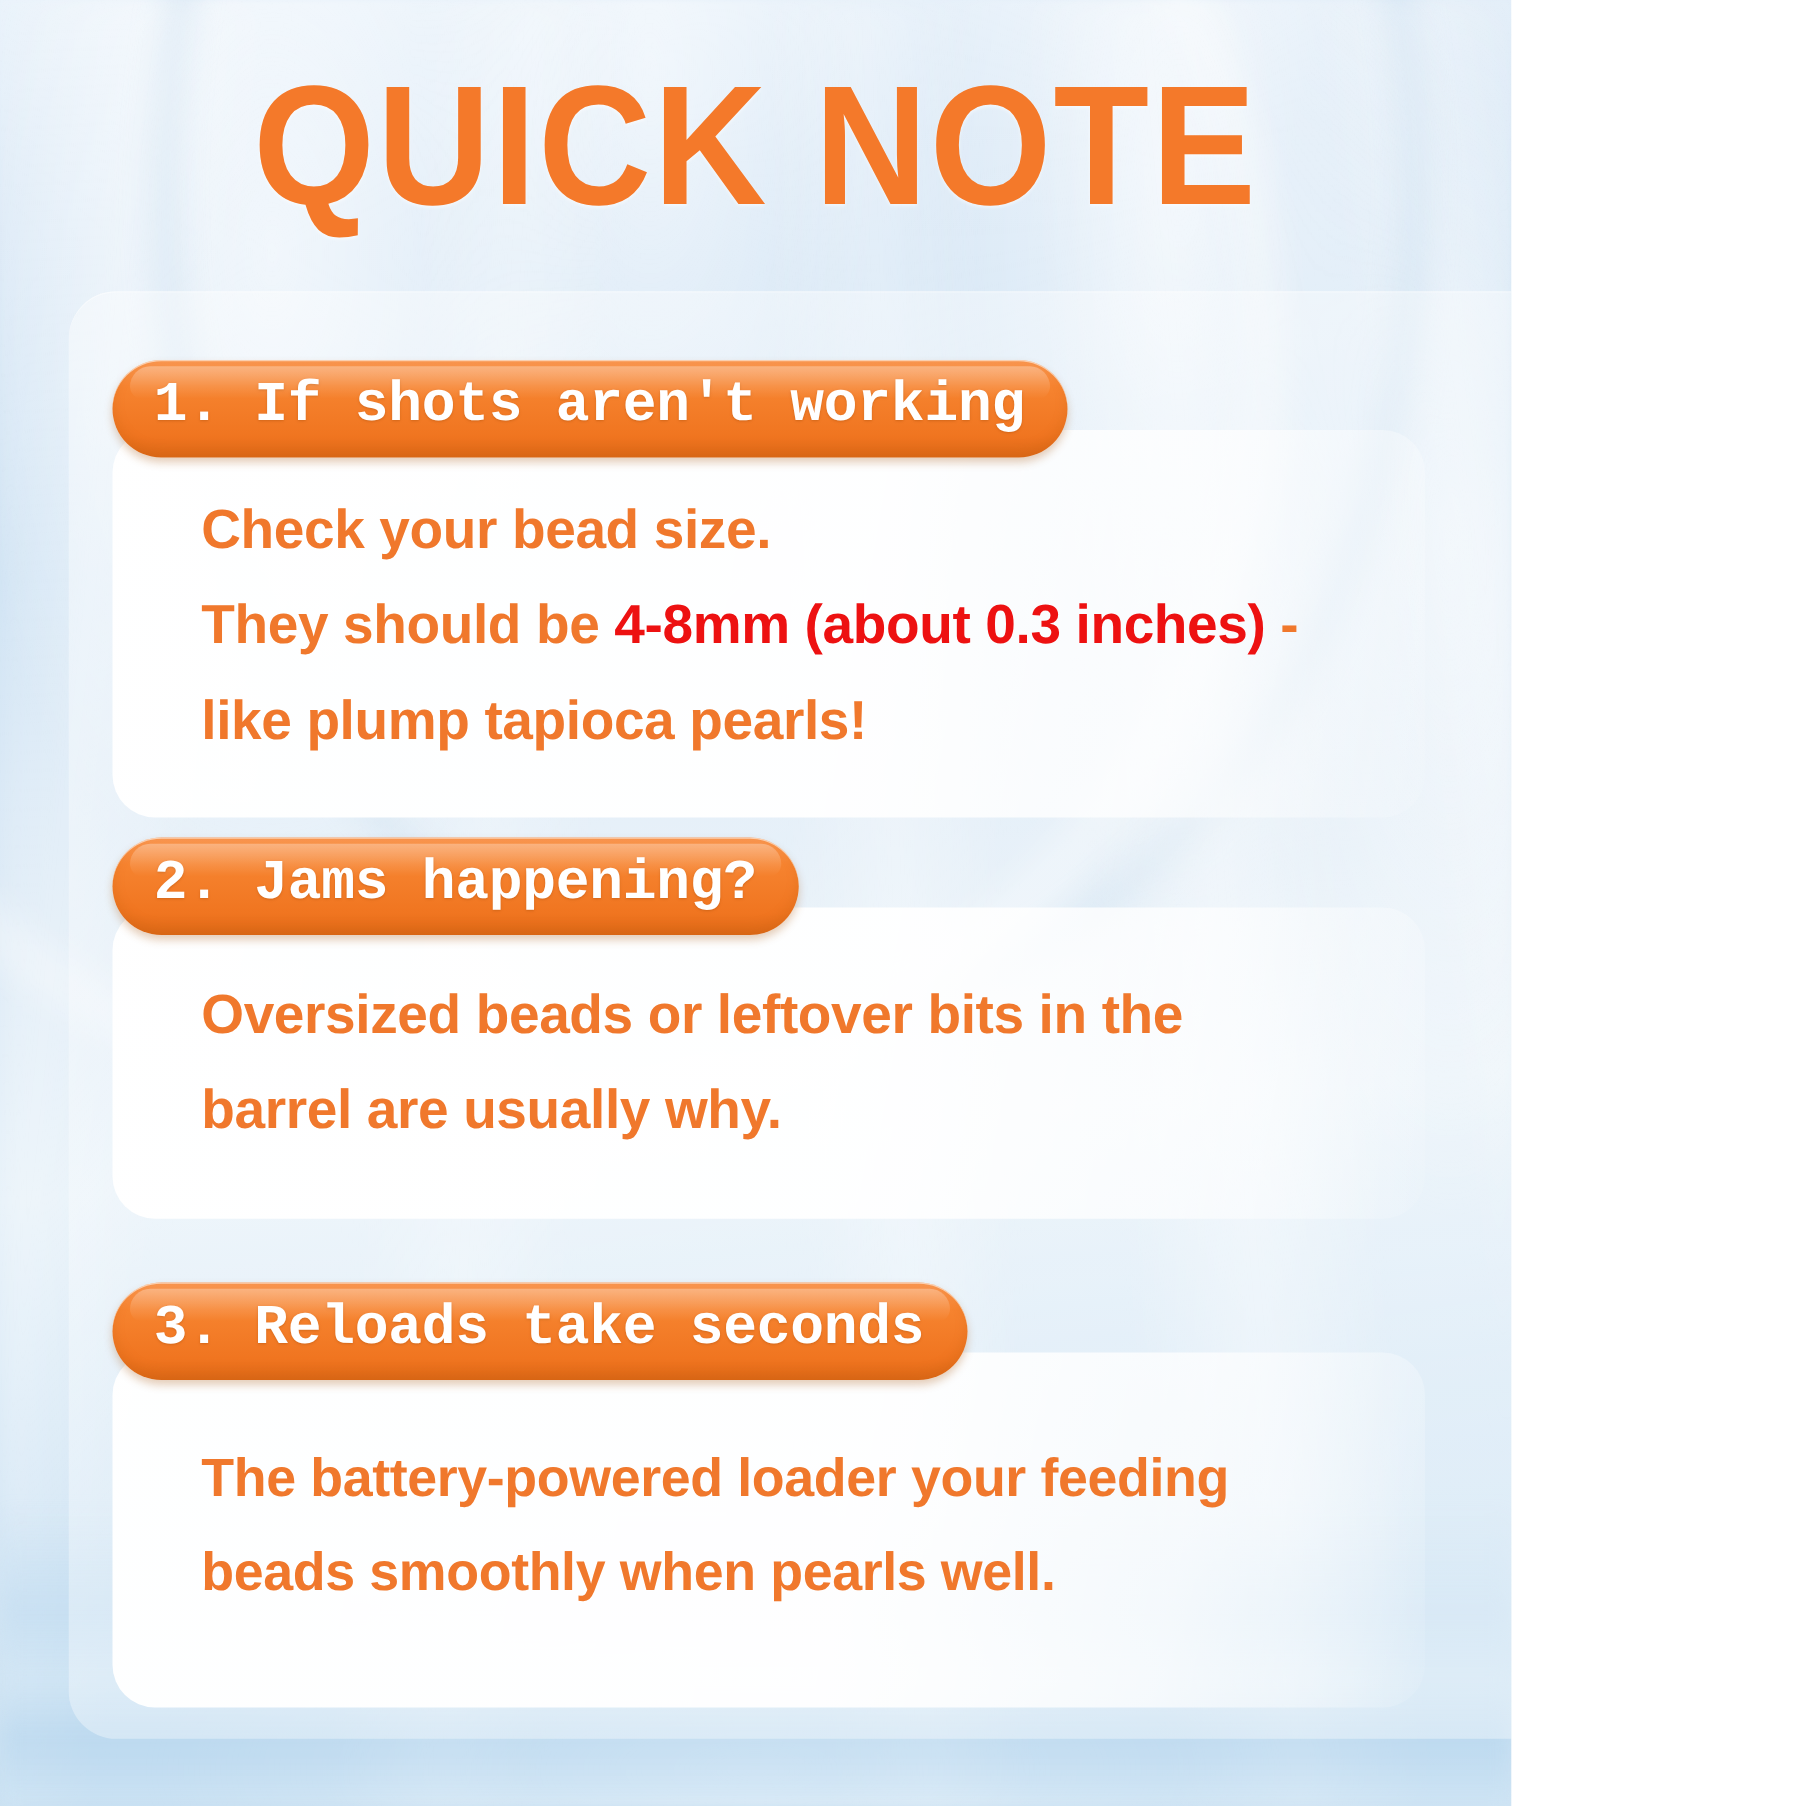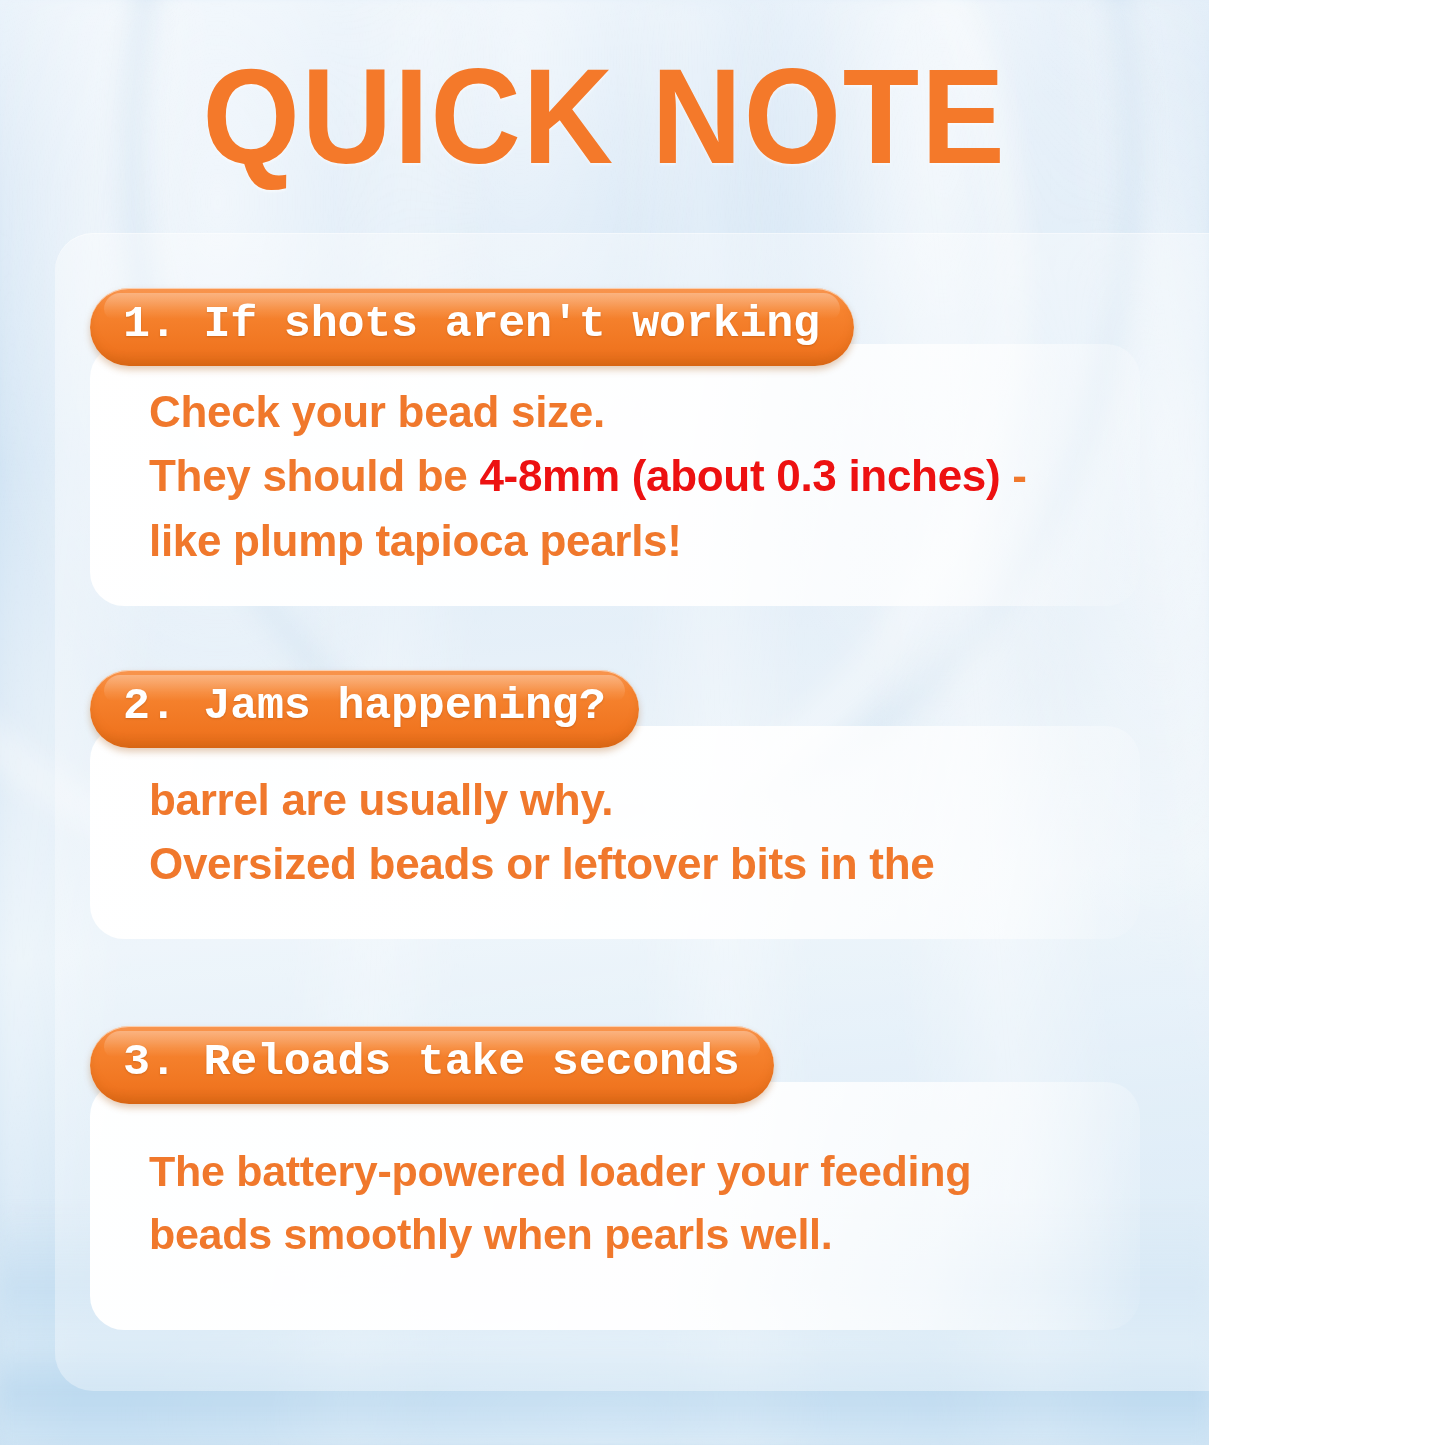--- a/index.html
+++ b/index.html
@@ -167,21 +167,21 @@
       rgba(255,255,255,0.98) 0%,
       rgba(255,255,255,0.97) 56%,
       rgba(255,255,255,0.72) 80%,
       rgba(255,255,255,0.30) 94%,
       rgba(255,255,255,0.06) 100%);
     z-index: 1;
   }
   .white-card.tall { padding: 44px 0 38px 0; }
 
   .body-text {
-    margin: 4px;
+    margin: 16px;
     padding: 0 30px 0 55px;
     font-family: "Liberation Sans", sans-serif;
     font-weight: bold;
     font-size: 44px;
     line-height: 1.38;
     color: #F0782C;
     letter-spacing: -0.3px;
   }
   .hl-red { color: #ED1111; }
 
@@ -218,24 +218,24 @@
         <p class="body-text">
           <span>like plump tapioca pearls!</span>
         </p>
       </div>
     </div>
 
     <div class="section s2">
       <div class="pill">2. Jams happening?</div>
       <div class="white-card">
         <p class="body-text">
+          <span>Oversized beads or leftover bits in the</span>
+        </p>
+        <p class="body-text">
           <span>barrel are usually why.</span>
-        </p>
-        <p class="body-text">
-          <span>Oversized beads or leftover bits in the</span>
         </p>
       </div>
     </div>
 
     <div class="section s3">
       <div class="pill">3. Reloads take seconds</div>
       <div class="white-card tall">
         <p class="body-text">
           <span>The battery-powered loader your feeding</span>
         </p>

